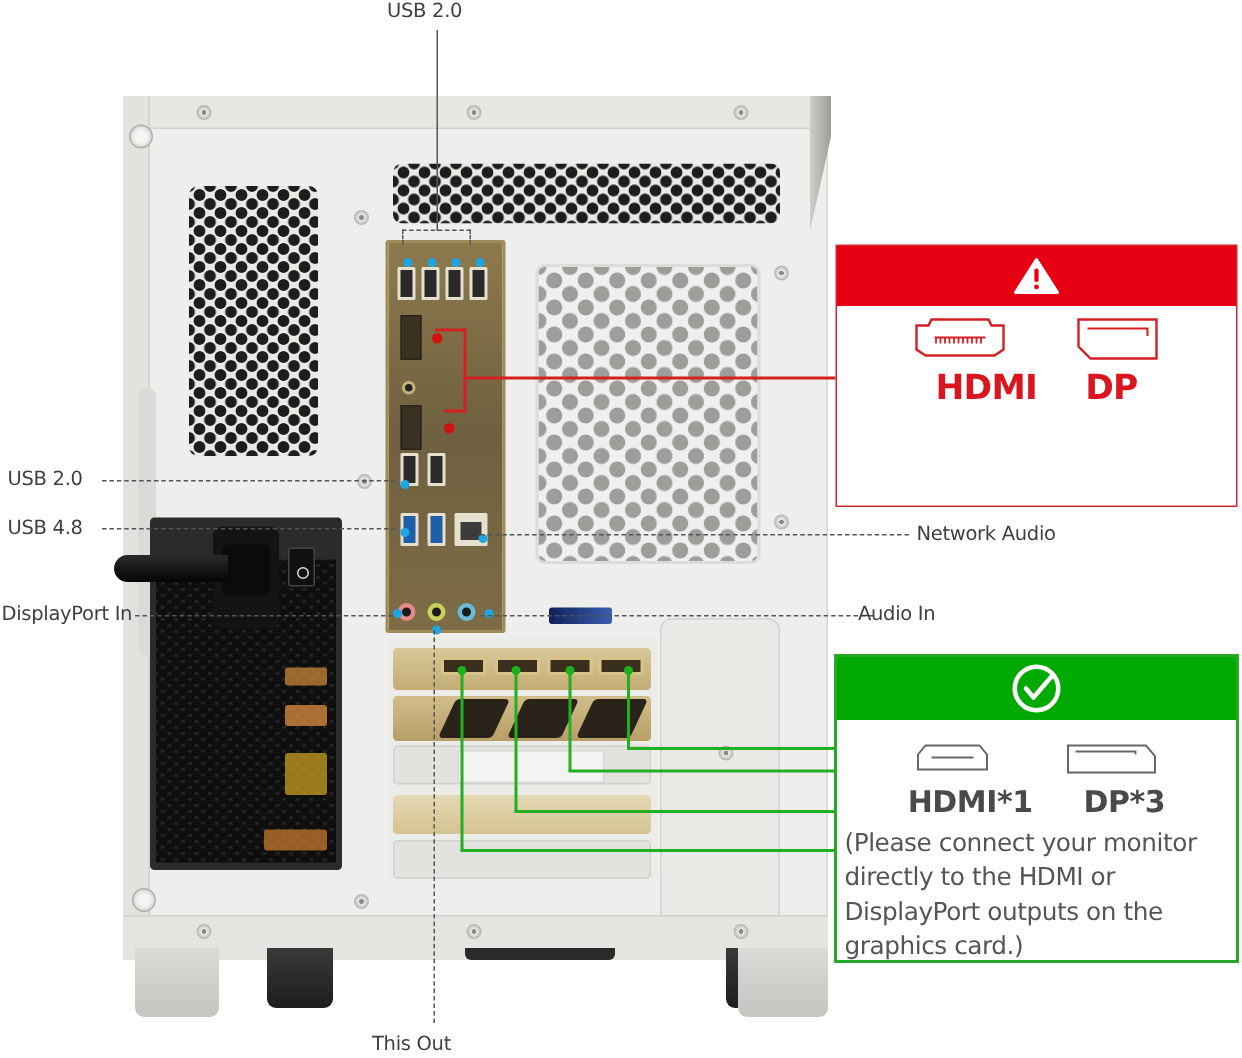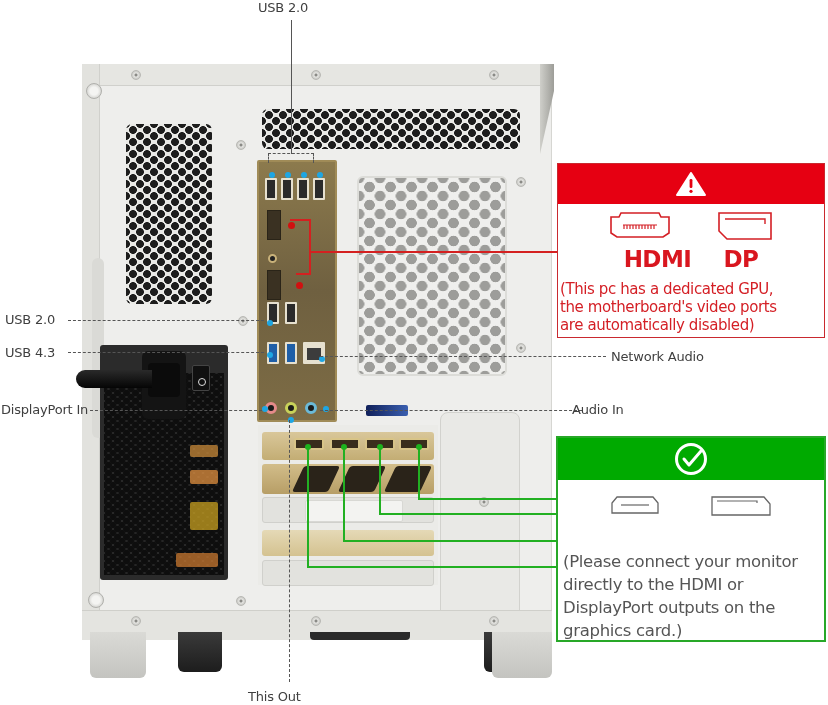--- a/index.html
+++ b/index.html
@@ -236,21 +236,21 @@
 <div class="hline green-h" style="left:379px;top:513px;width:177px"></div>
 <div class="hline green-h" style="left:343px;top:540px;width:213px"></div>
 <div class="hline green-h" style="left:307px;top:566px;width:249px"></div>
 <div class="dot-green" style="left:305px;top:444px"></div>
 <div class="dot-green" style="left:341px;top:444px"></div>
 <div class="dot-green" style="left:377px;top:444px"></div>
 <div class="dot-green" style="left:416px;top:444px"></div>
 
 <div class="lbl" style="left:258px;top:1px">USB 2.0</div>
 <div class="lbl" style="left:5px;top:313px">USB 2.0</div>
-<div class="lbl" style="left:5px;top:346px">USB 4.3</div>
+<div class="lbl" style="left:5px;top:346px">USB 4.8</div>
 <div class="lbl multi" style="left:1px;top:404px;width:92px">DisplayPort In</div>
 <div class="lbl" style="left:611px;top:350px">Network Audio</div>
 <div class="lbl" style="left:572px;top:403px">Audio In</div>
 <div class="lbl" style="left:248px;top:690px">This Out</div>
 
 <div class="callout red">
   <div class="callout-header">
     <svg width="30" height="24" viewBox="0 0 30 24">
       <path d="M15 1 L29 23 L1 23 Z" fill="#ffffff" stroke="#ffffff" stroke-linejoin="round" stroke-width="2"></path>
       <rect x="13.6" y="7" width="2.8" height="9" rx="1.2" fill="#e60012"></rect>
@@ -277,39 +277,40 @@
     </svg>
     <svg width="56" height="30" viewBox="0 0 56 30">
       <path d="M2 2 L54 2 L54 28 L10 28 L2 20 Z" fill="none" stroke="#d41f25" stroke-width="1.6"></path>
       <path d="M8 8 L48 8 L48 13" fill="none" stroke="#d41f25" stroke-width="1.4"></path>
     </svg>
   </div>
   <div class="port-row" style="top:82px;gap:32px;text-align:center;">
     <span class="red-big">HDMI</span>
     <span class="red-big">DP</span>
   </div>
-  <div class="red-note">(This pc has a dedicated GPU,
-the motherboard's video ports
-are automatically disabled)</div>
 </div>
 
 <div class="callout green">
   <div class="callout-header">
     <svg width="34" height="34" viewBox="0 0 34 34">
       <circle cx="17" cy="17" r="14.5" fill="none" stroke="#ffffff" stroke-width="3"></circle>
       <path d="M10 17 L15 23 L27 9" fill="none" stroke="#ffffff" stroke-width="3" stroke-linecap="round" stroke-linejoin="round"></path>
     </svg>
   </div>
   <div class="port-row" style="top:58px;gap:52px;">
     <svg width="48" height="18" viewBox="0 0 48 18">
       <path d="M6 1 L42 1 L47 7 L47 17 L1 17 L1 7 Z" fill="none" stroke="#666" stroke-width="1.3"></path>
       <line x1="10" y1="9" x2="38" y2="9" stroke="#666" stroke-width="1.2"></line>
     </svg>
     <svg width="60" height="20" viewBox="0 0 60 20">
       <path d="M1 1 L53 1 L59 8 L59 19 L1 19 Z" fill="none" stroke="#666" stroke-width="1.3"></path>
       <path d="M6 5 L46 5 L46 7" fill="none" stroke="#666" stroke-width="1.2"></path>
     </svg>
   </div>
+  <div class="port-row" style="top:84px;gap:34px;">
+    <span class="green-big">HDMI*1</span>
+    <span class="green-big">DP*3</span>
+  </div>
   <div class="green-note">(Please connect your monitor
 directly to the HDMI or
 DisplayPort outputs on the
 graphics card.)</div>
 </div>
 
 </body></html>

